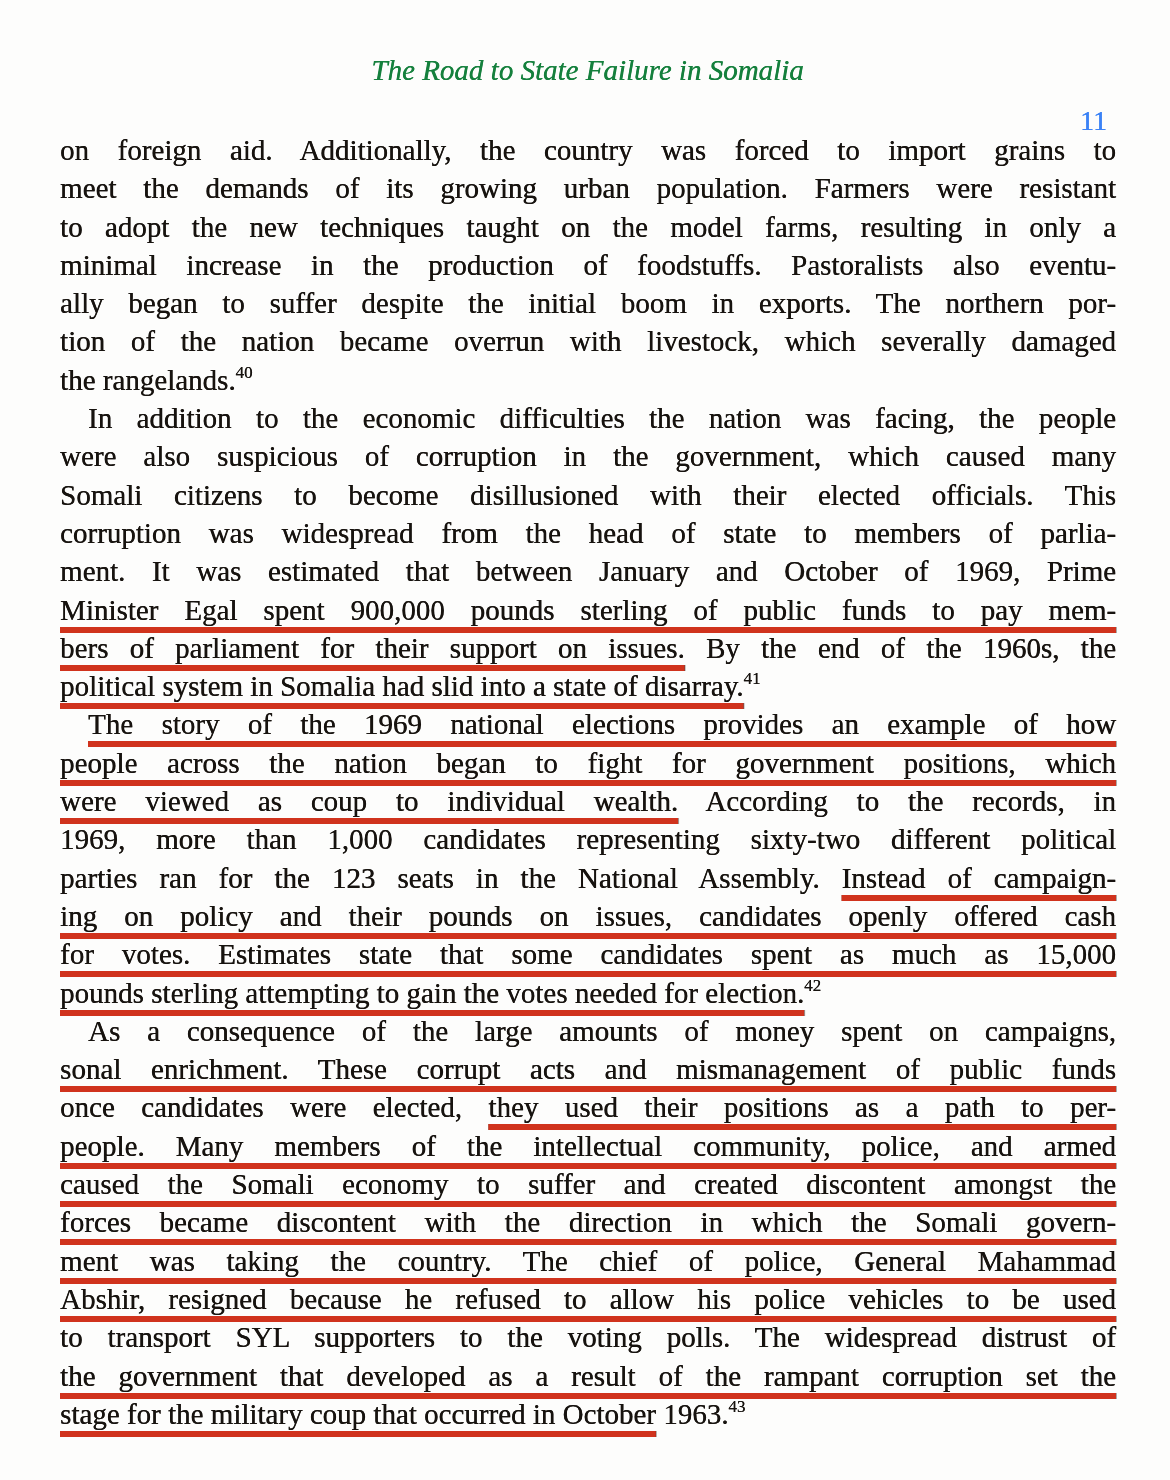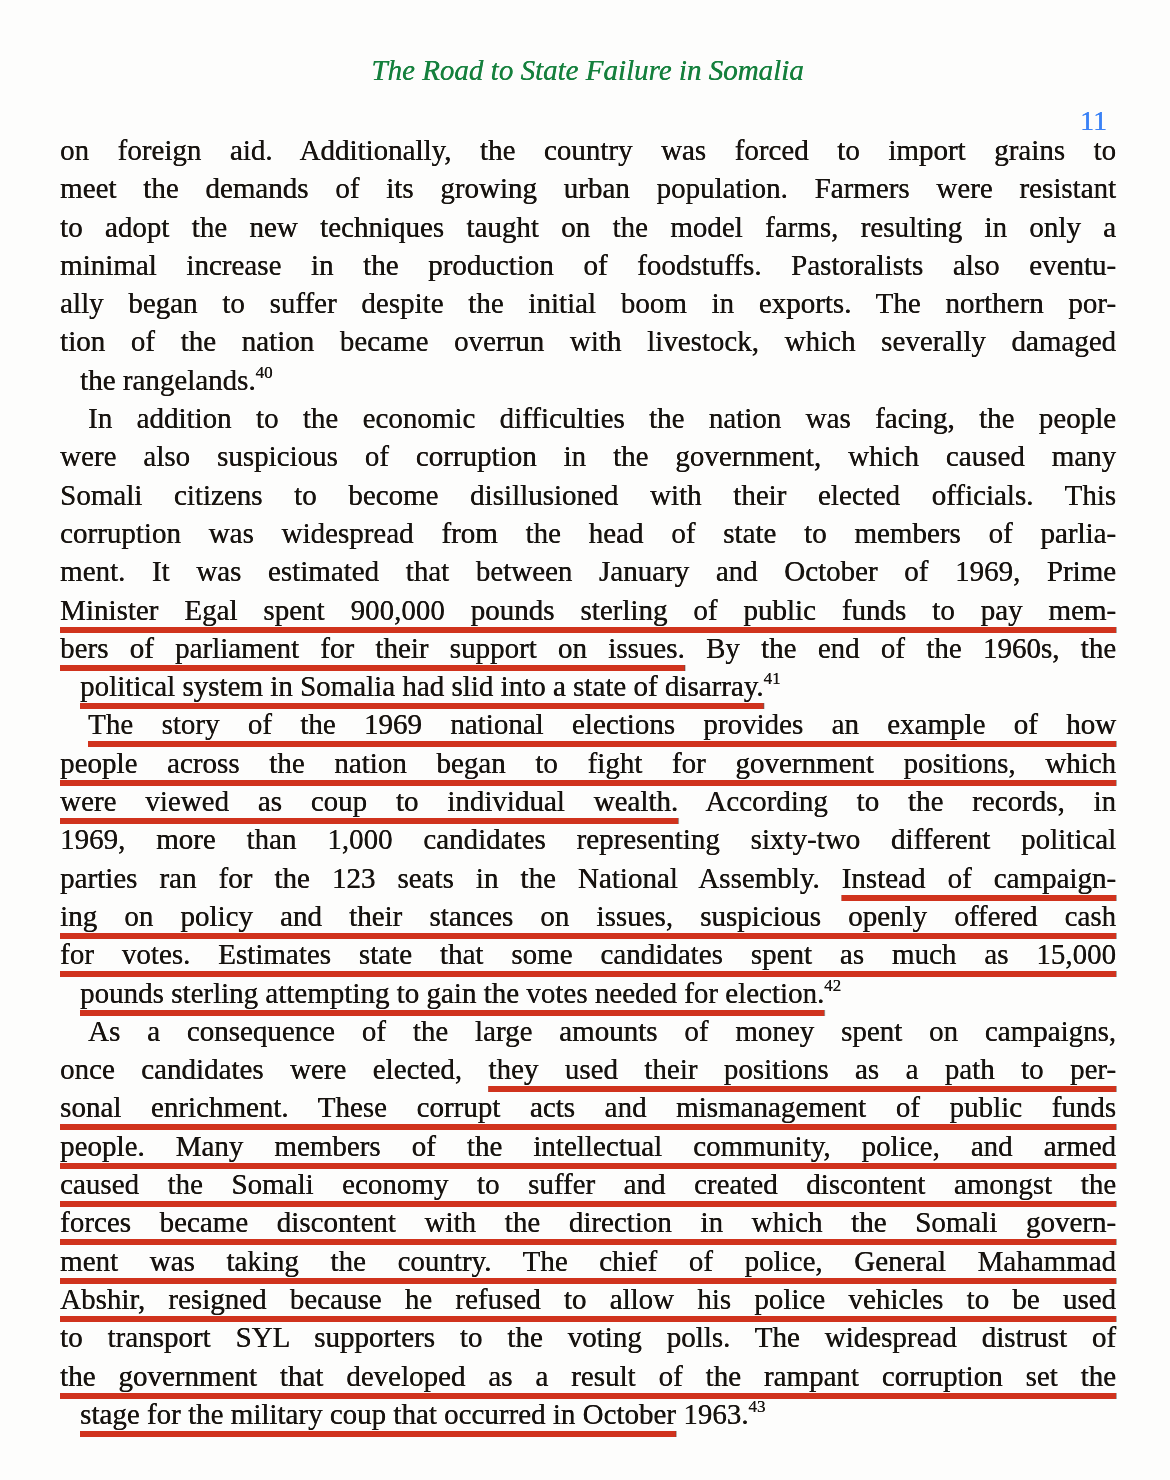--- a/index.html
+++ b/index.html
@@ -54,21 +54,20 @@
   .paragraph { margin: 0; }
   .line {
     height: 38.3px;
     text-align: justify;
     text-align-last: justify;
     white-space: normal;
   }
   .line.last {
     text-align: center;
     text-align-last: left;
-    margin-left: 20px;
   }
   .line.indent { text-indent: 28px; }
   .u {
     text-decoration: underline;
     text-decoration-color: var(--underline-red, #d0331d);
     text-decoration-thickness: 6px;
     text-underline-offset: 7px;
     text-decoration-skip-ink: none;
   }
   sup.fn {
@@ -109,28 +108,28 @@
         <div class="line"><span class="u">Minister Egal spent 900,000 pounds sterling of public funds to pay mem-</span></div>
         <div class="line"><span class="u">bers of parliament for their support on issues.</span><span> By the end of the 1960s, the</span></div>
         <div class="line last"><span class="u">political system in Somalia had slid into a state of disarray.</span><sup class="fn">41</sup></div>
       </div>
       <div class="paragraph">
         <div class="line indent"><span class="u">The story of the 1969 national elections provides an example of how</span></div>
         <div class="line"><span class="u">people across the nation began to fight for government positions, which</span></div>
         <div class="line"><span class="u">were viewed as coup to individual wealth.</span><span> According to the records, in</span></div>
         <div class="line"><span>1969, more than 1,000 candidates representing sixty-two different political</span></div>
         <div class="line"><span>parties ran for the 123 seats in the National Assembly. </span><span class="u">Instead of campaign-</span></div>
-        <div class="line"><span class="u">ing on policy and their stances on issues, suspicious openly offered cash</span></div>
+        <div class="line"><span class="u">ing on policy and their pounds on issues, candidates openly offered cash</span></div>
         <div class="line"><span class="u">for votes. Estimates state that some candidates spent as much as 15,000</span></div>
         <div class="line last"><span class="u">pounds sterling attempting to gain the votes needed for election.</span><sup class="fn">42</sup></div>
       </div>
       <div class="paragraph">
         <div class="line indent"><span>As a consequence of the large amounts of money spent on campaigns,</span></div>
+        <div class="line"><span class="u">sonal enrichment. These corrupt acts and mismanagement of public funds</span></div>
         <div class="line"><span>once candidates were elected, </span><span class="u">they used their positions as a path to per-</span></div>
-        <div class="line"><span class="u">sonal enrichment. These corrupt acts and mismanagement of public funds</span></div>
         <div class="line"><span class="u">people. Many members of the intellectual community, police, and armed</span></div>
         <div class="line"><span class="u">caused the Somali economy to suffer and created discontent amongst the</span></div>
         <div class="line"><span class="u">forces became discontent with the direction in which the Somali govern-</span></div>
         <div class="line"><span class="u">ment was taking the country. The chief of police, General Mahammad</span></div>
         <div class="line"><span class="u">Abshir, resigned because he refused to allow his police vehicles to be used</span></div>
         <div class="line"><span>to transport SYL supporters to the voting polls. The widespread distrust of</span></div>
         <div class="line"><span class="u">the government that developed as a result of the rampant corruption set the</span></div>
         <div class="line last"><span class="u">stage for the military coup that occurred in October</span><span> 1963.</span><sup class="fn">43</sup></div>
       </div>
     </div>

